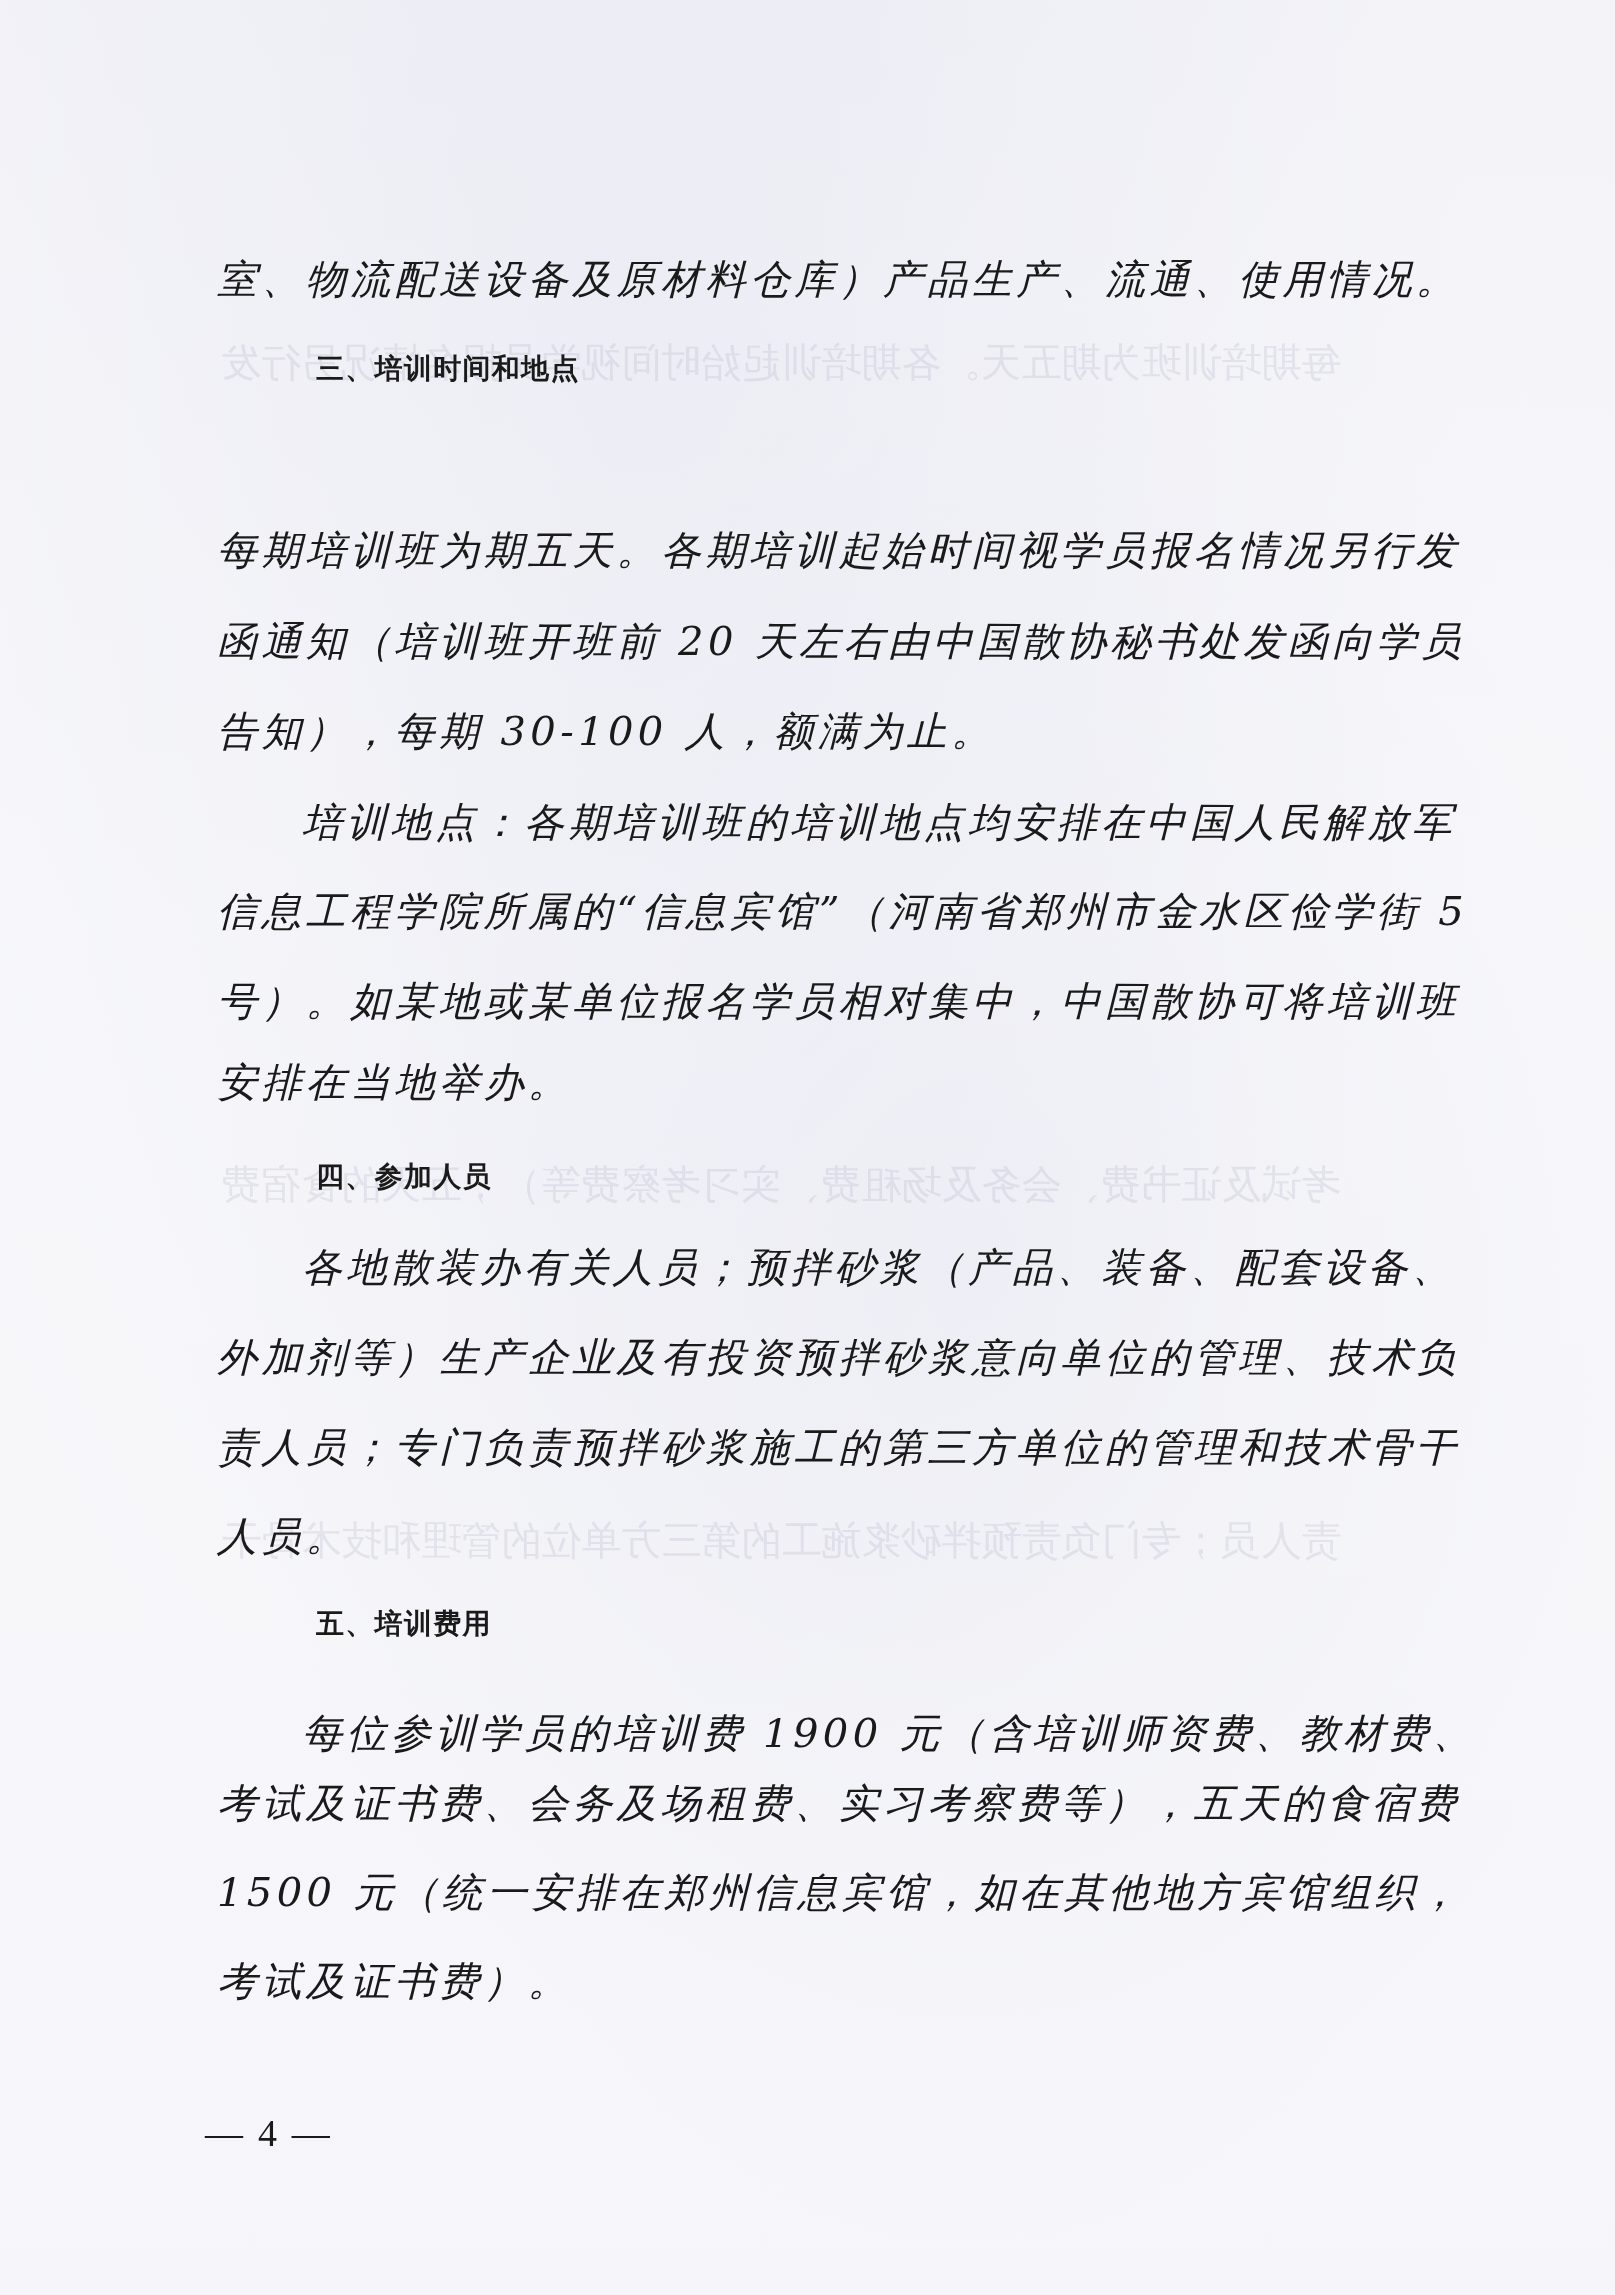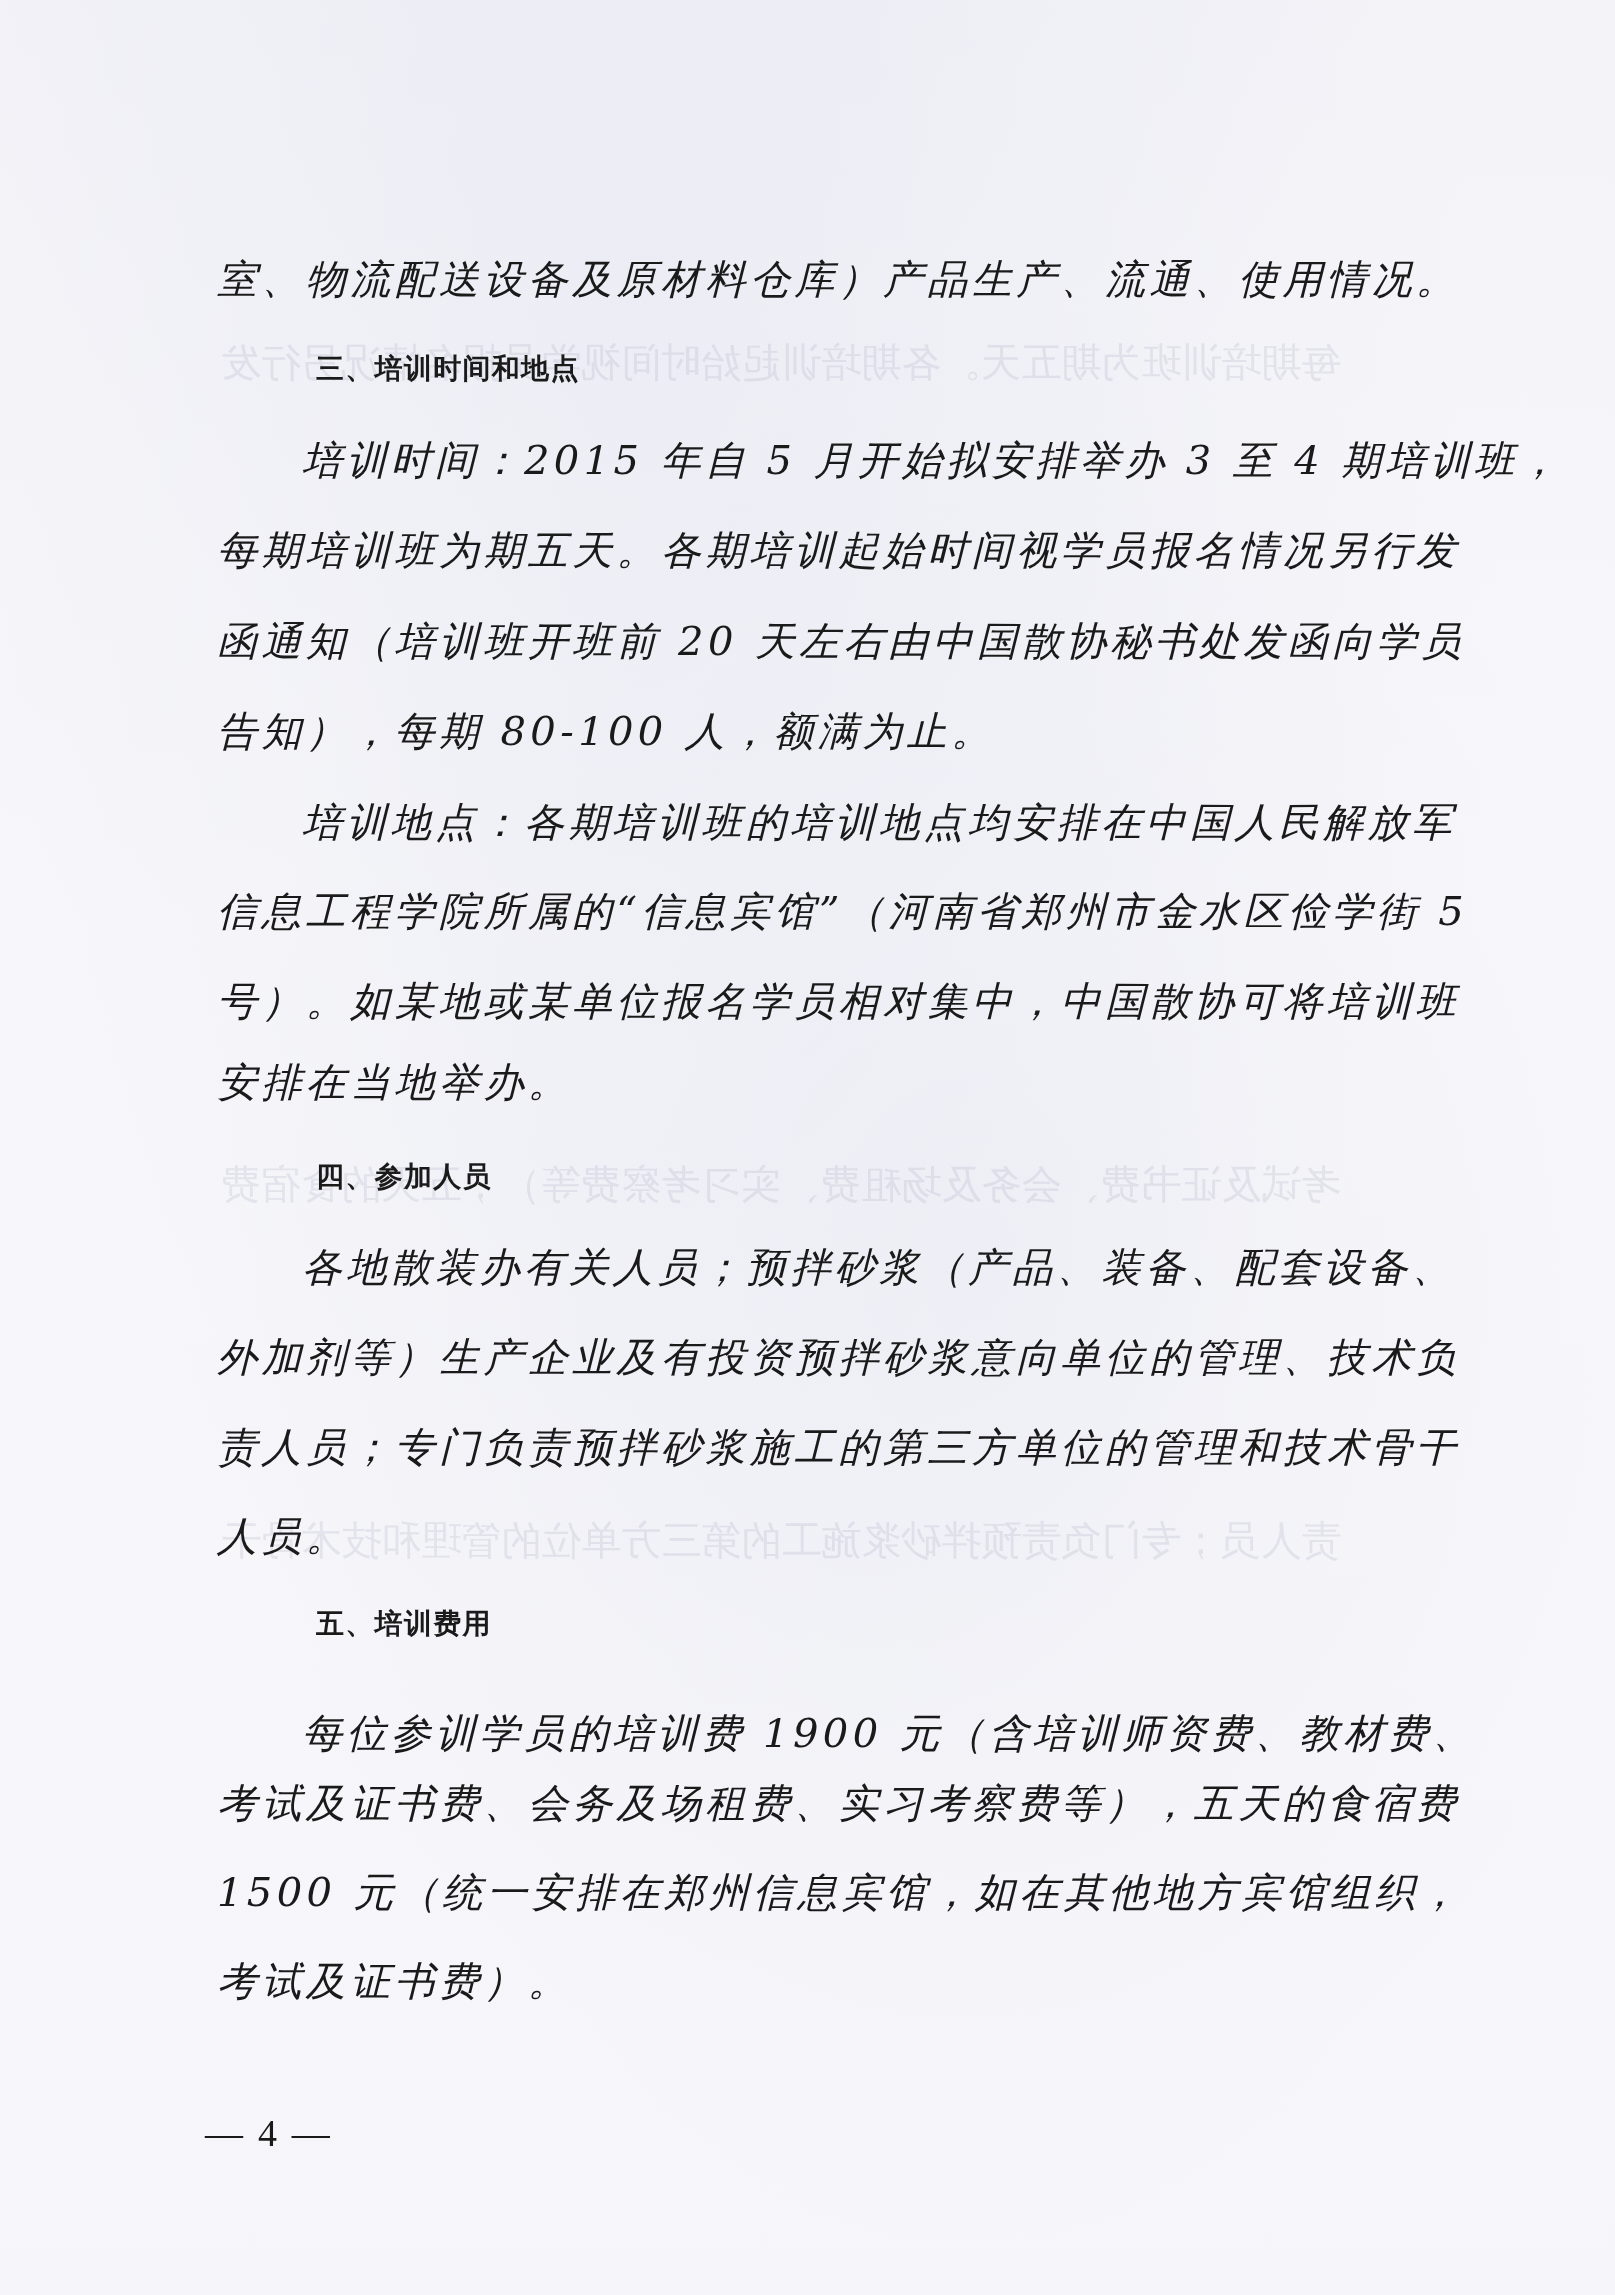--- a/index.html
+++ b/index.html
@@ -90,24 +90,23 @@
 <div class="page">
 
   <div class="bleed" style="left:221px;top:335px;">每期培训班为期五天。各期培训起始时间视学员报名情况另行发</div>
   <div class="bleed" style="left:221px;top:1157px;">考试及证书费、会务及场租费、实习考察费等），五天的食宿费</div>
   <div class="bleed" style="left:221px;top:1513px;">责人员；专门负责预拌砂浆施工的第三方单位的管理和技术骨干</div>
 
   <div class="line" style="top:252px;">室、物流配送设备及原材料仓库）产品生产、流通、使用情况。</div>
 
   <div class="heading" style="top:342px;">三、培训时间和地点</div>
 
-  <div class="line indent" style="top:433px;">培训时间：2015 年自 5 月开始拟安排举办 3 至 4 期培训班，</div>
   <div class="line" style="top:523px;">每期培训班为期五天。各期培训起始时间视学员报名情况另行发</div>
   <div class="line" style="top:614px;">函通知（培训班开班前 20 天左右由中国散协秘书处发函向学员</div>
-  <div class="line last" style="top:704px;">告知），每期 80-100 人，额满为止。</div>
+  <div class="line last" style="top:704px;">告知），每期 30-100 人，额满为止。</div>
 
   <div class="line indent" style="top:795px;">培训地点：各期培训班的培训地点均安排在中国人民解放军</div>
   <div class="line" style="top:884px;">信息工程学院所属的“信息宾馆”（河南省郑州市金水区俭学街 5</div>
   <div class="line" style="top:974px;">号）。如某地或某单位报名学员相对集中，中国散协可将培训班</div>
   <div class="line last" style="top:1055px;">安排在当地举办。</div>
 
   <div class="heading" style="top:1150px;">四、参加人员</div>
 
   <div class="line indent" style="top:1240px;">各地散装办有关人员；预拌砂浆（产品、装备、配套设备、</div>
   <div class="line" style="top:1330px;">外加剂等）生产企业及有投资预拌砂浆意向单位的管理、技术负</div>

